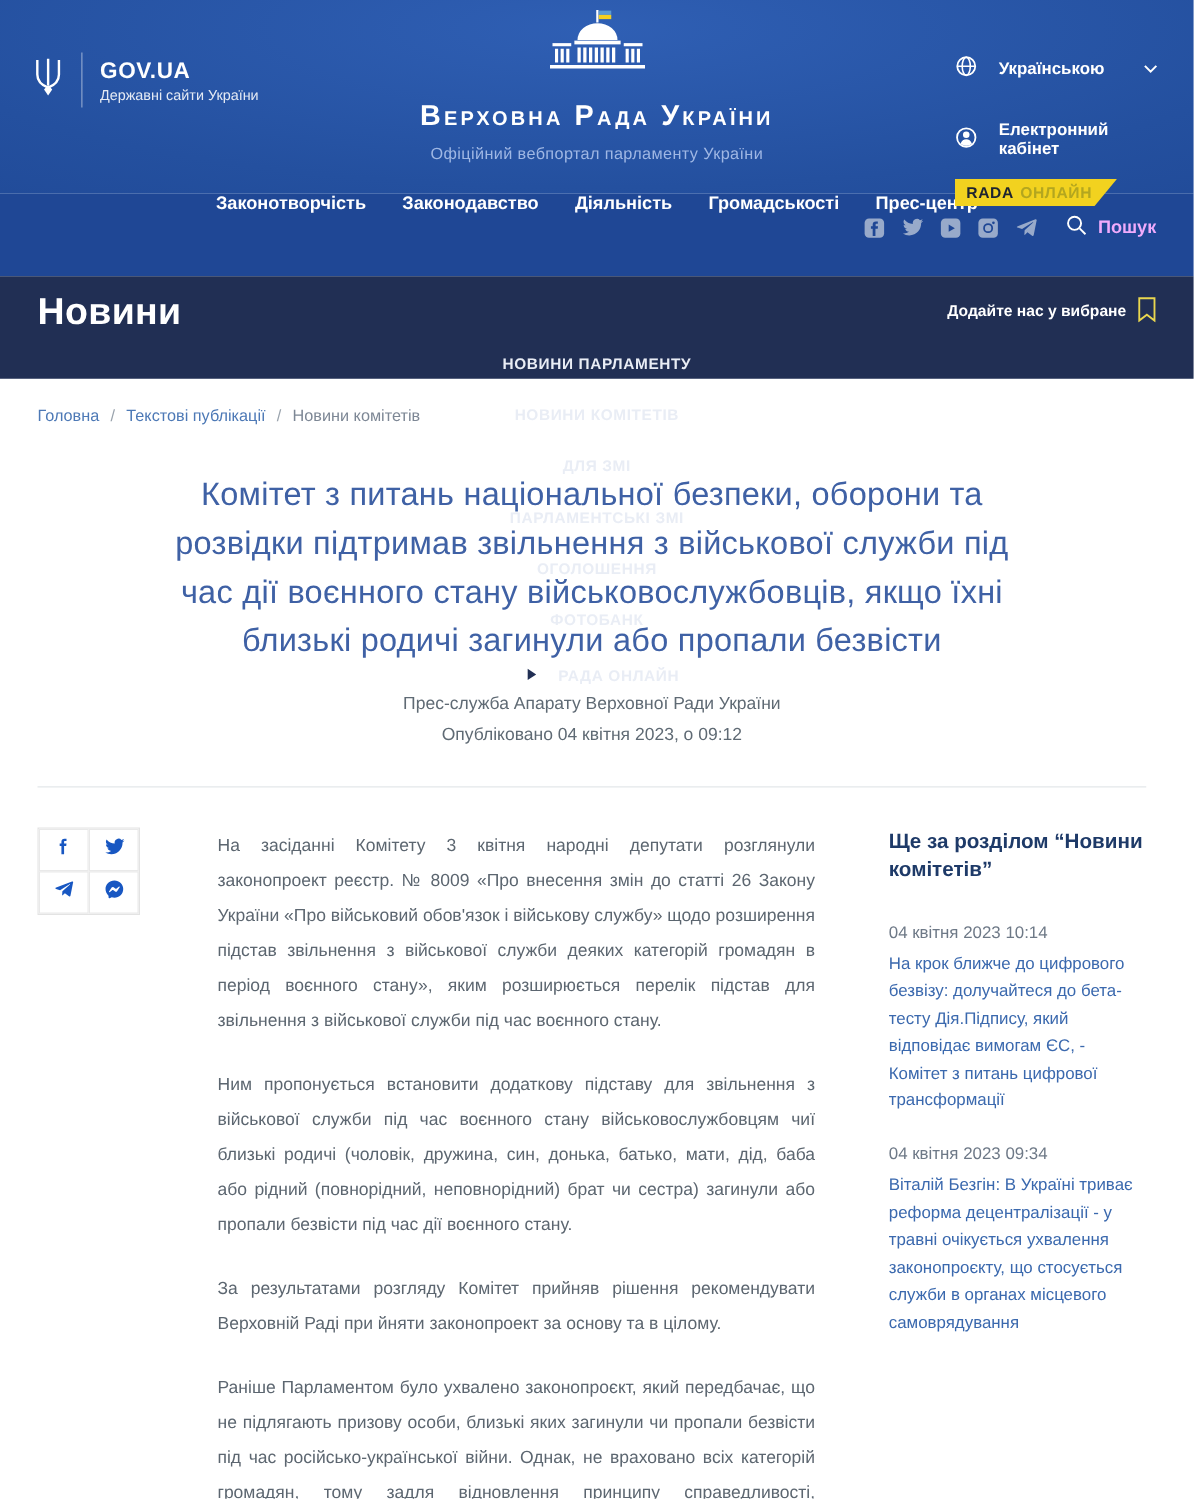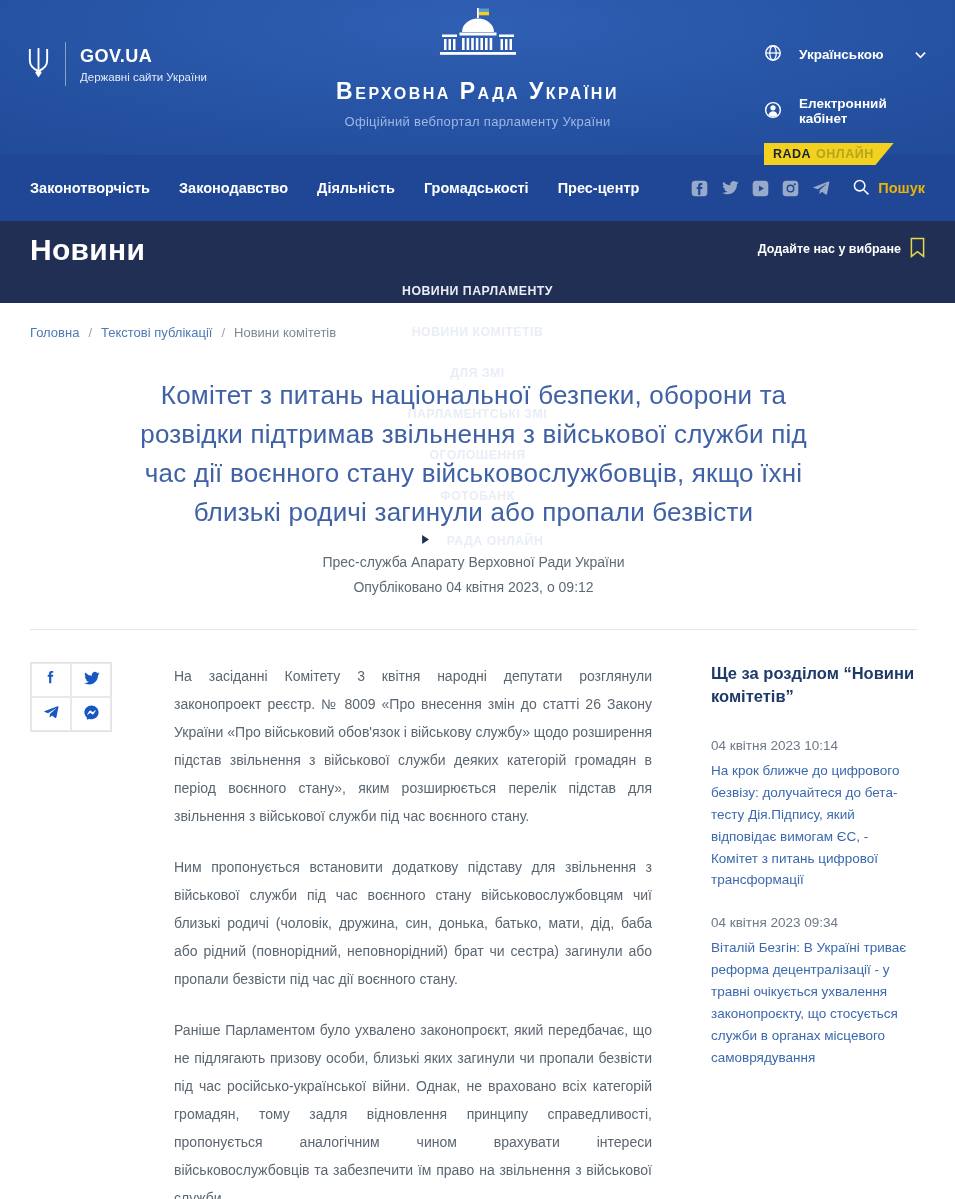--- a/index.html
+++ b/index.html
@@ -40,27 +40,27 @@
     margin-top:2px; background:#f2d21f; padding:4px 20px 4px 9px;
     clip-path:polygon(0 0,100% 0,86% 100%,0 100%);
     font-size:12.5px; font-weight:800; letter-spacing:.5px; display:inline-block;
   }
   .rada-badge b{ color:#1d2330; margin-right:5px; }
   .rada-badge span{ color:#b3a61f; font-weight:700; }
 
   
   .main-nav{
     height:66px; background:#1f4795; padding:0 30px;
-    display:flex; align-items:center;
+    display:flex; align-items:center;flex-direction:column;
   }
   .nav-items{ display:flex; gap:29px; }
   .nav-items a{ color:#fff; font-size:14.5px; font-weight:700; }
   .nav-right{ margin-left:auto; display:flex; align-items:center; gap:13px; }
   .nav-right .soc{ display:inline-flex; opacity:.95; }
-  .search-btn{ display:flex; align-items:center; gap:8px; color:#eab308; font-size:14.5px; font-weight:700; margin-left:8px; }
+  .search-btn{ display:flex; align-items:center; gap:8px; color:#f0abfc; font-size:14.5px; font-weight:700; margin-left:8px; }
 
   
   .hero{ height:82px; background:#212f54; padding:12px 30px 0; position:relative; }
   .hero h1{ color:#fff; font-size:30px; font-weight:700; letter-spacing:.3px; }
   .favorite{ position:absolute; right:30px; top:16px; display:flex; align-items:center; gap:9px; color:#fff; font-size:12.5px; font-weight:700; }
   .hero-subnav{ margin-top:17px; display:flex; align-items:center; gap:27px;flex-direction:column; }
   .hero-subnav a{ color:#e9edf5; font-size:12.3px; font-weight:700; letter-spacing:.5px; text-transform:uppercase; }
   .rada-online{ display:flex; align-items:center; gap:10px; }
 
   
@@ -304,20 +304,21 @@
             <svg viewBox="0 0 24 24" width="17" height="17">
                 <path fill-rule="evenodd" d="M12 2C6.36 2 2 6.13 2 11.7c0 2.91 1.19 5.44 3.14 7.17.16.15.26.35.27.57l.05 1.78c.02.57.6.94 1.12.71l1.98-.87c.17-.08.36-.09.54-.04.91.25 1.88.38 2.9.38 5.64 0 10-4.13 10-9.7S17.64 2 12 2zm6 7.46l-2.94 4.66c-.47.74-1.47.93-2.17.4l-2.34-1.75a.6.6 0 0 0-.72 0l-3.16 2.4c-.42.32-.97-.18-.69-.63l2.94-4.66c.47-.74 1.47-.93 2.17-.4l2.34 1.75c.21.16.5.16.72 0l3.16-2.4c.42-.32.97.18.69.63z" fill="#1857c2"></path>
               </svg>
           </span>
         </a>
       </div>
 
       <article class="article-body">
         <p>На засіданні Комітету 3 квітня народні депутати розглянули законопроект реєстр. № 8009 «Про внесення змін до статті 26 Закону України «Про військовий обов'язок і військову службу» щодо розширення підстав звільнення з військової служби деяких категорій громадян в період воєнного стану», яким розширюється перелік підстав для звільнення з військової служби під час воєнного стану.</p>
         <p>Ним пропонується встановити додаткову підставу для звільнення з військової служби під час воєнного стану військовослужбовцям чиї близькі родичі (чоловік, дружина, син, донька, батько, мати, дід, баба або рідний (повнорідний, неповнорідний) брат чи сестра) загинули або пропали безвісти під час дії воєнного стану.</p>
+        <p>За результатами розгляду Комітет прийняв рішення рекомендувати Верховній Раді при йняти законопроект за основу та в цілому.</p>
         <p>Раніше Парламентом було ухвалено законопроєкт, який передбачає, що не підлягають призову особи, близькі яких загинули чи пропали безвісти під час російсько-української війни. Однак, не враховано всіх категорій громадян, тому задля відновлення принципу справедливості, пропонується аналогічним чином врахувати інтереси військовослужбовців та забезпечити їм право на звільнення з військової служби.</p>
       </article>
 
       <aside class="sidebar">
         <div class="sidebar-heading">Ще за розділом “Новини комітетів”</div>
 
         <div class="sb-item">
           <div class="sb-date">04 квітня 2023 10:14</div>
           <a class="sb-link">На крок ближче до цифрового безвізу: долучайтеся до бета-тесту Дія.Підпису, який відповідає вимогам ЄС, - Комітет з питань цифрової трансформації</a>
         </div>

